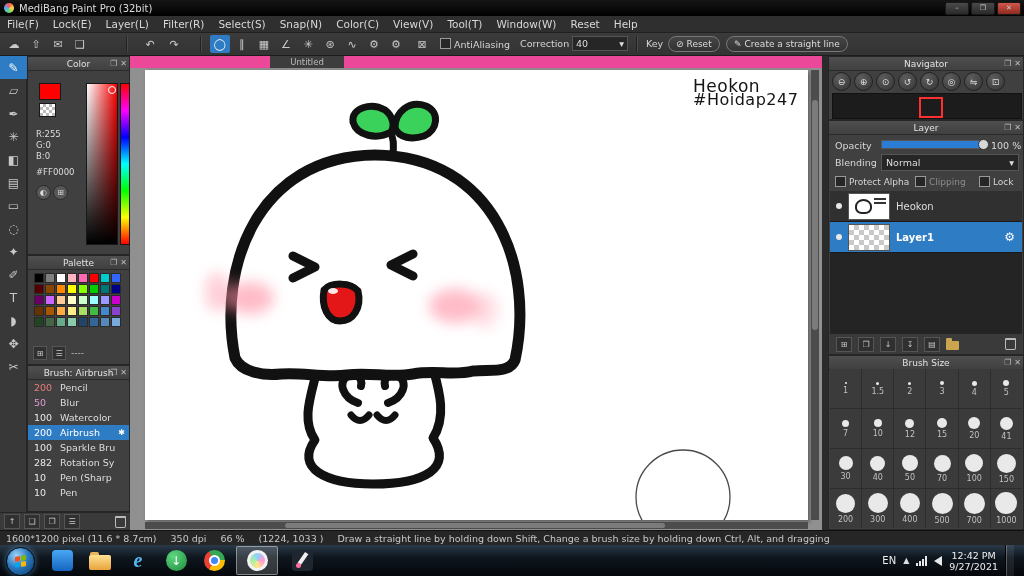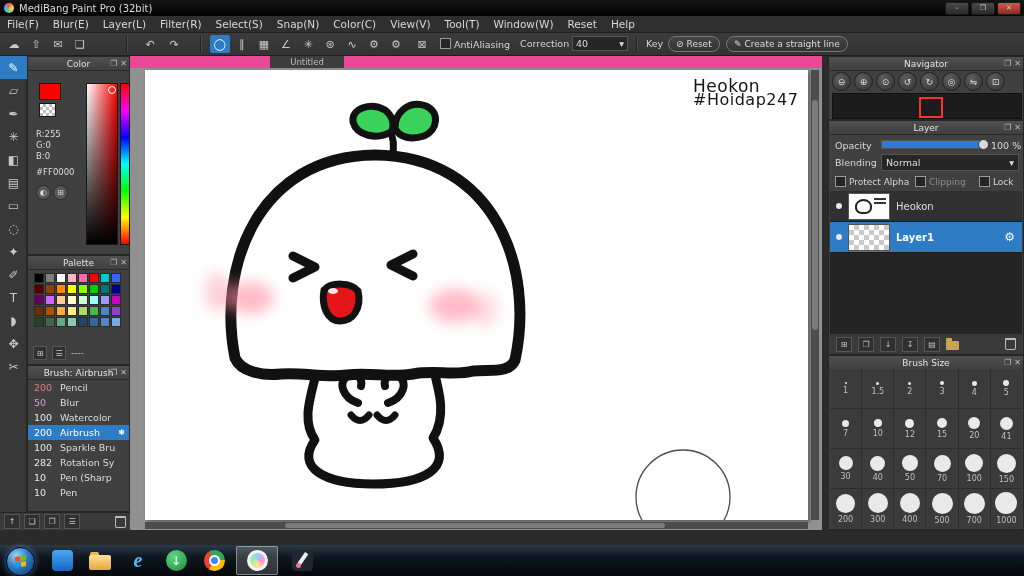--- a/index.html
+++ b/index.html
@@ -177,21 +177,21 @@
     <span class="titletext">MediBang Paint Pro (32bit)</span>
     <span class="winbtns">
       <span class="wb">–</span>
       <span class="wb">❐</span>
       <span class="wb close">✕</span>
     </span>
   </div>
 
   <div class="menubar">
     <span class="mi">File(F)</span>
-    <span class="mi">Blur(E)</span>
+    <span class="mi">Lock(E)</span>
     <span class="mi">Layer(L)</span>
     <span class="mi">Filter(R)</span>
     <span class="mi">Select(S)</span>
     <span class="mi">Snap(N)</span>
     <span class="mi">Color(C)</span>
     <span class="mi">View(V)</span>
     <span class="mi">Tool(T)</span>
     <span class="mi">Window(W)</span>
     <span class="mi">Reset</span>
     <span class="mi">Help</span>
@@ -606,20 +606,27 @@
             <span class="bs-label">700</span>
           </div>
         <div class="bs-cell">
             <span class="dot" style="width:22px;height:22px"></span>
             <span class="bs-label">1000</span>
           </div>
       </div>
     </div>
   </div>
 
+  <div class="statusbar">
+    <span>1600*1200 pixel (11.6 * 8.7cm)</span>
+    <span>350 dpi</span>
+    <span>66 %</span>
+    <span>(1224, 1033 )</span>
+    <span>Draw a straight line by holding down Shift, Change a brush size by holding down Ctrl, Alt, and dragging</span>
+  </div>
 
   <div class="taskbar">
     <div class="orb">
       <span class="flag">
         <i style="background:#f25022"></i>
           <i style="background:#7fba00"></i>
           <i style="background:#00a4ef"></i>
           <i style="background:#ffb900"></i>
       </span>
     </div>
@@ -637,15 +644,31 @@
       </div>
     <div class="tbapp" style="left:196px">
         <span class="chrome"></span>
       </div>
     <div class="tbapp active" style="left:236px;width:42px">
         <span class="mbicon"></span>
       </div>
     <div class="tbapp" style="left:284px">
         <span class="paintapp"></span>
       </div>
+    <div class="tray">
+      <span class="lang">EN</span>
+      <span class="hidden-ic">▲</span>
+      <span class="net">
+          <i style="height:3px"></i>
+          <i style="height:5px"></i>
+          <i style="height:7px"></i>
+          <i style="height:10px"></i>
+        </span>
+      <span class="vol"></span>
+      <span class="clock">
+        <div>12:42 PM</div>
+        <div>9/27/2021</div>
+      </span>
+      <span class="showdesk"></span>
+    </div>
   </div>
 
 </div>
 
 </body></html>

